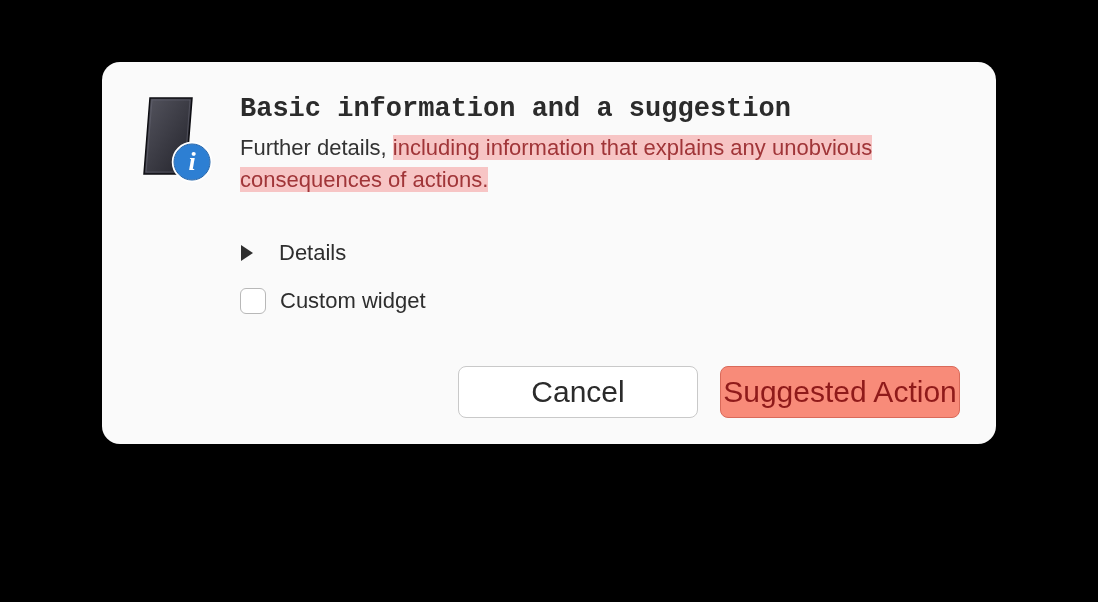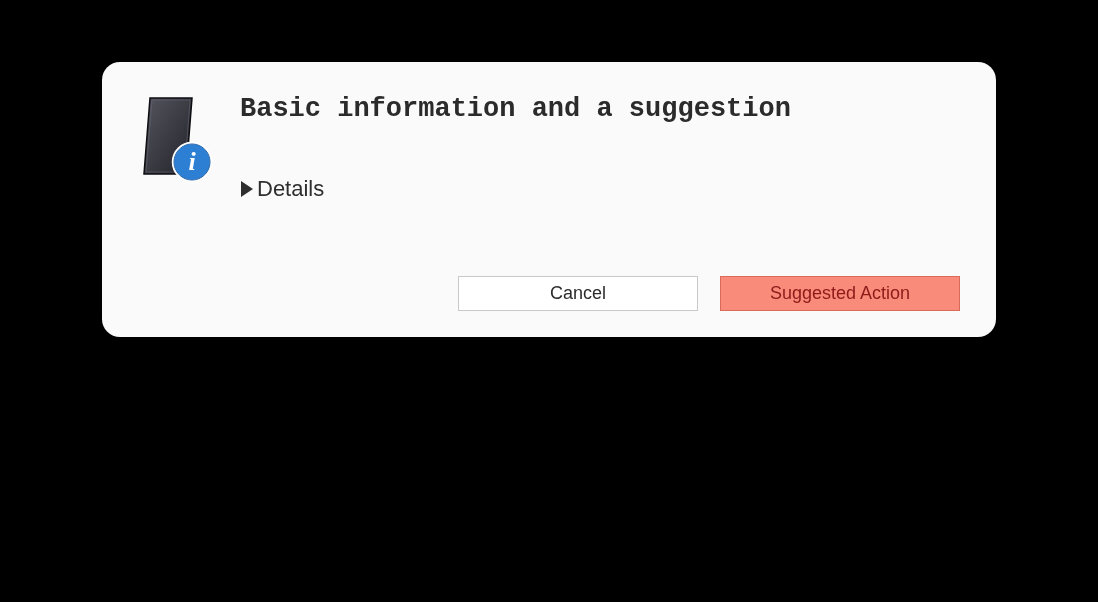--- a/index.html
+++ b/index.html
@@ -57,21 +57,21 @@
       background: #f7c5c5;
       color: #a03538;
     }
     .controls {
       margin-top: 42px;
       margin-bottom: 18px;
     }
     .disclosure {
       display: flex;
       align-items: center;
-      gap: 4px;
+      gap: 26px;
       cursor: pointer;
       font-size: 22px;
       color: #2e2e2e;
       background: none;
       border: none;
       padding: 2px 1px;
       margin-bottom: 20px;
     }
     .disclosure-triangle {
       width: 0;
@@ -95,24 +95,24 @@
       background: #ffffff;
       cursor: pointer;
     }
     .button-row {
       display: flex;
       justify-content: flex-end;
       gap: 22px;
       margin-top: 34px;
     }
     .btn {
-      height: 35px;
+      height: 52px;
       min-width: 240px;
-      border-radius: 0;
-      font-size: 18px;
+      border-radius: 8px;
+      font-size: 30px;
       cursor: pointer;
       border: 1.5px solid #c9c9c9;
       background: #ffffff;
       color: #2b2b2b;
     }
     .btn-suggested {
       background: #f88b79;
       border: 1.5px solid #d96a5a;
       color: #8f1a1a;
       font-weight: 400;
@@ -140,27 +140,34 @@
         <circle cx="54" cy="66" r="18" fill="none" stroke="#1b5fa8" stroke-width="1"></circle>
         <text x="54" y="74" text-anchor="middle" font-family="Georgia, serif" font-style="italic" font-size="26" fill="#ffffff" font-weight="bold">i</text>
       </svg>
     </div>
   </div>
 
   <div class="content-area">
 
     <h1 class="dialog-title">Basic information and a suggestion</h1>
 
+    <p class="dialog-description">
+      <span>Further details, </span><span class="highlight">including information that explains any unobvious consequences of actions.</span>
+    </p>
 
     <div class="controls">
       <button class="disclosure">
         <span class="disclosure-triangle"></span>
         <span>Details</span>
       </button>
 
+      <label class="checkbox-row">
+        <span class="checkbox"></span>
+        <span>Custom widget</span>
+      </label>
     </div>
 
     <div class="button-row">
       <button class="btn">Cancel</button>
       <button class="btn btn-suggested">Suggested Action</button>
     </div>
 
   </div>
 
 </div>

